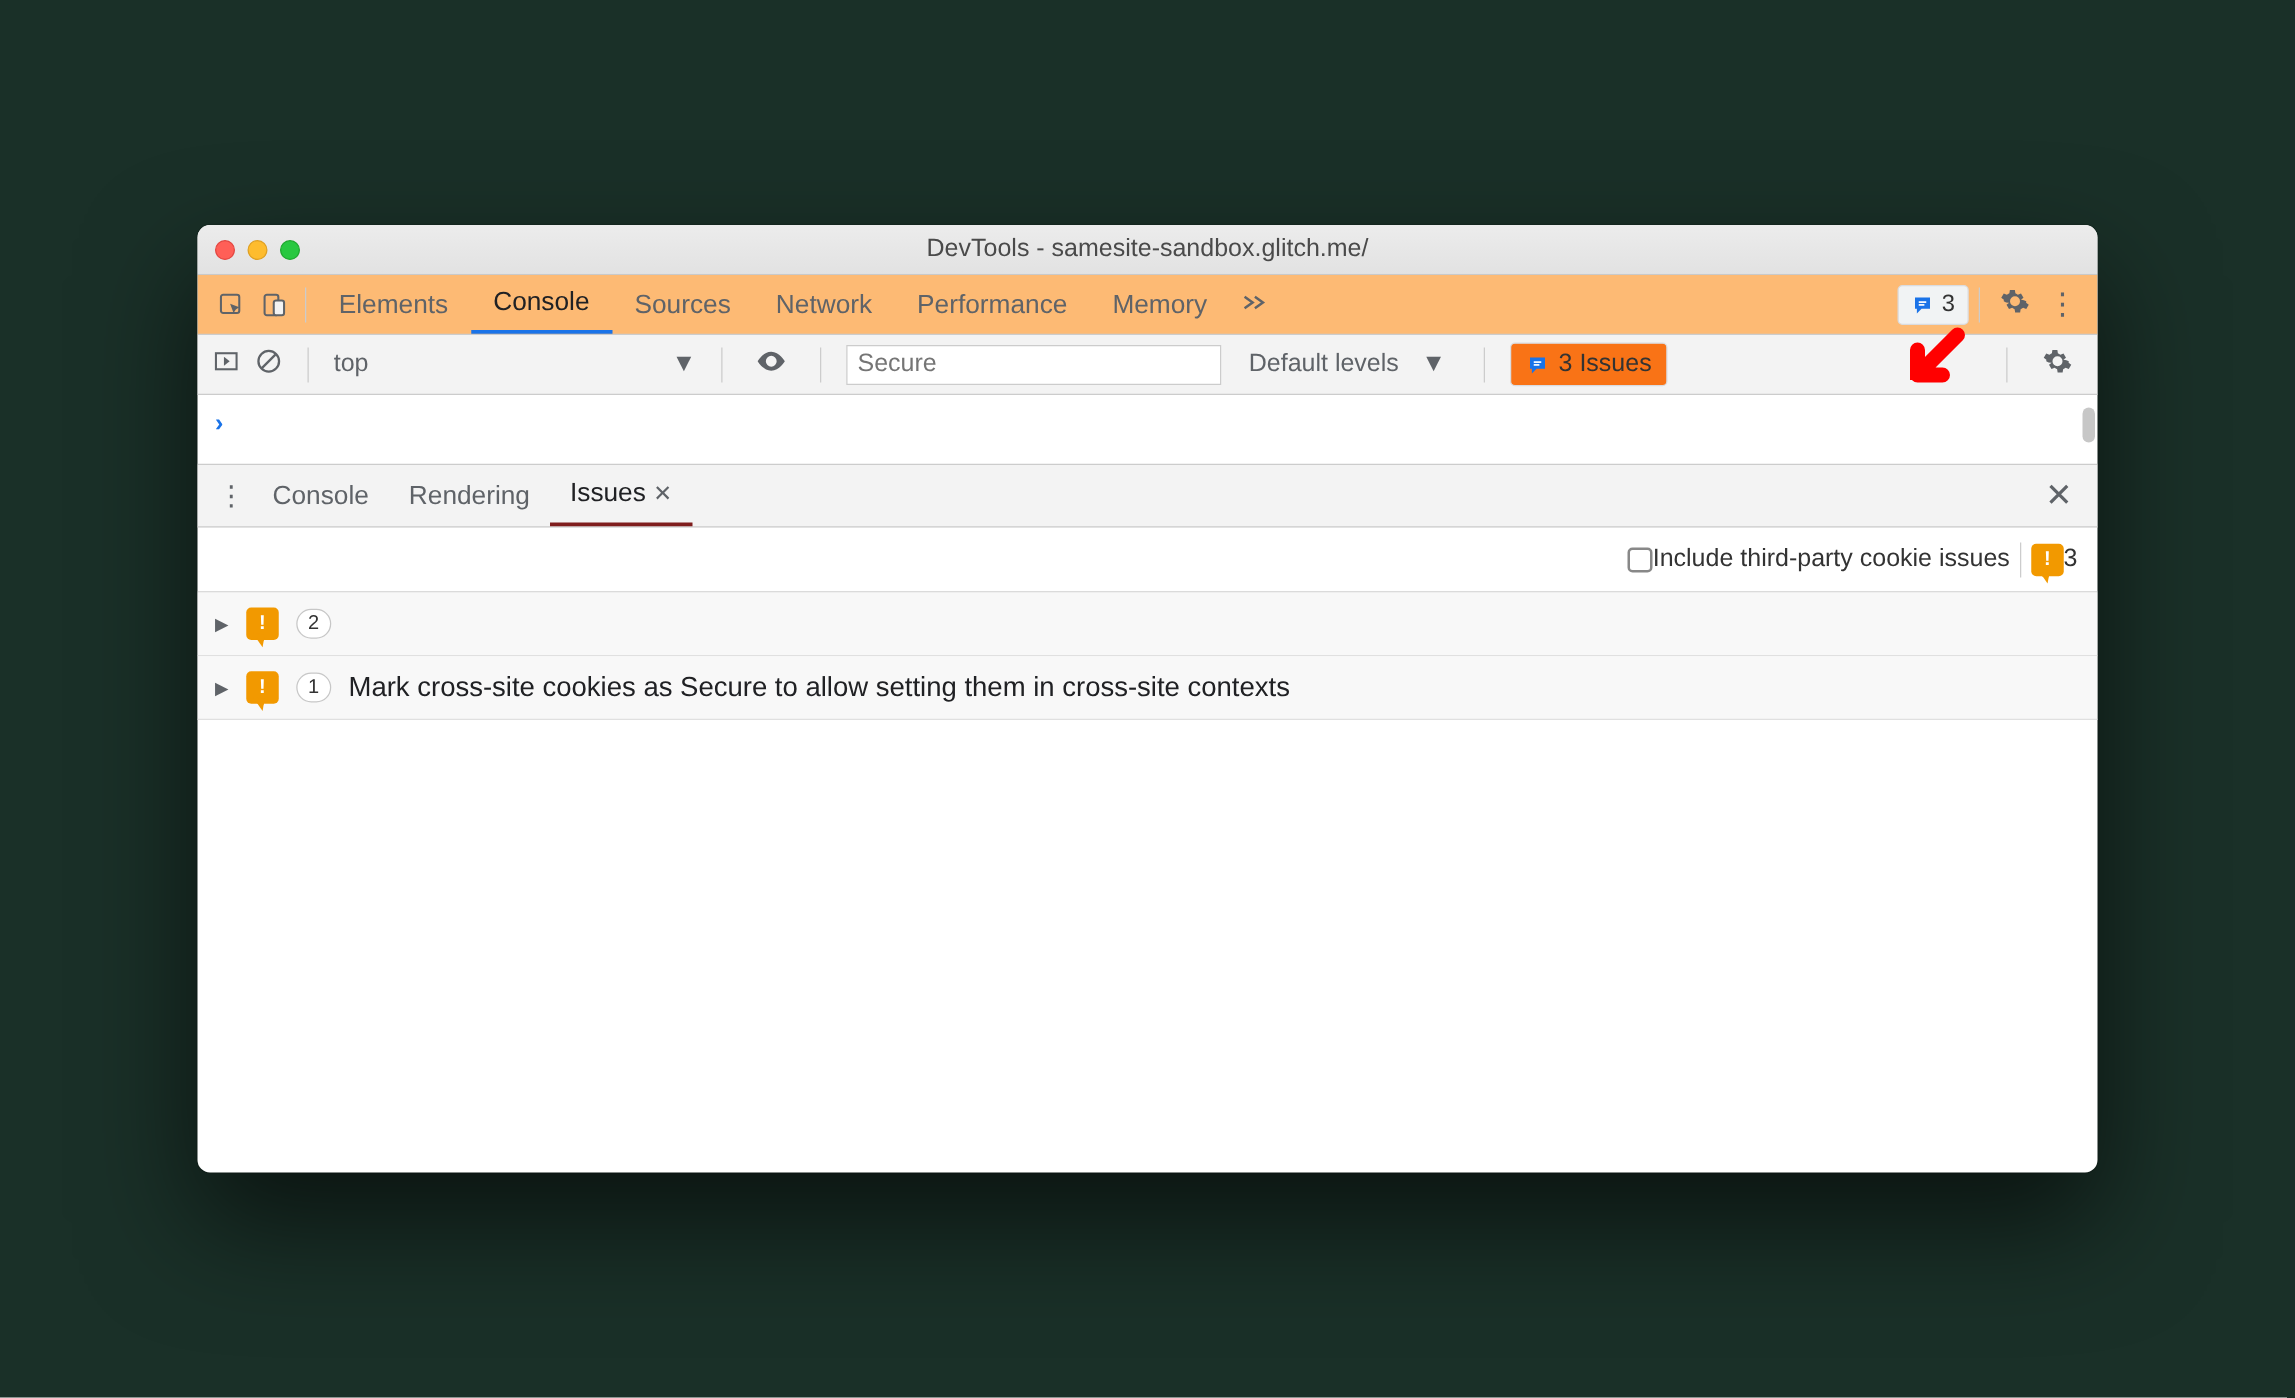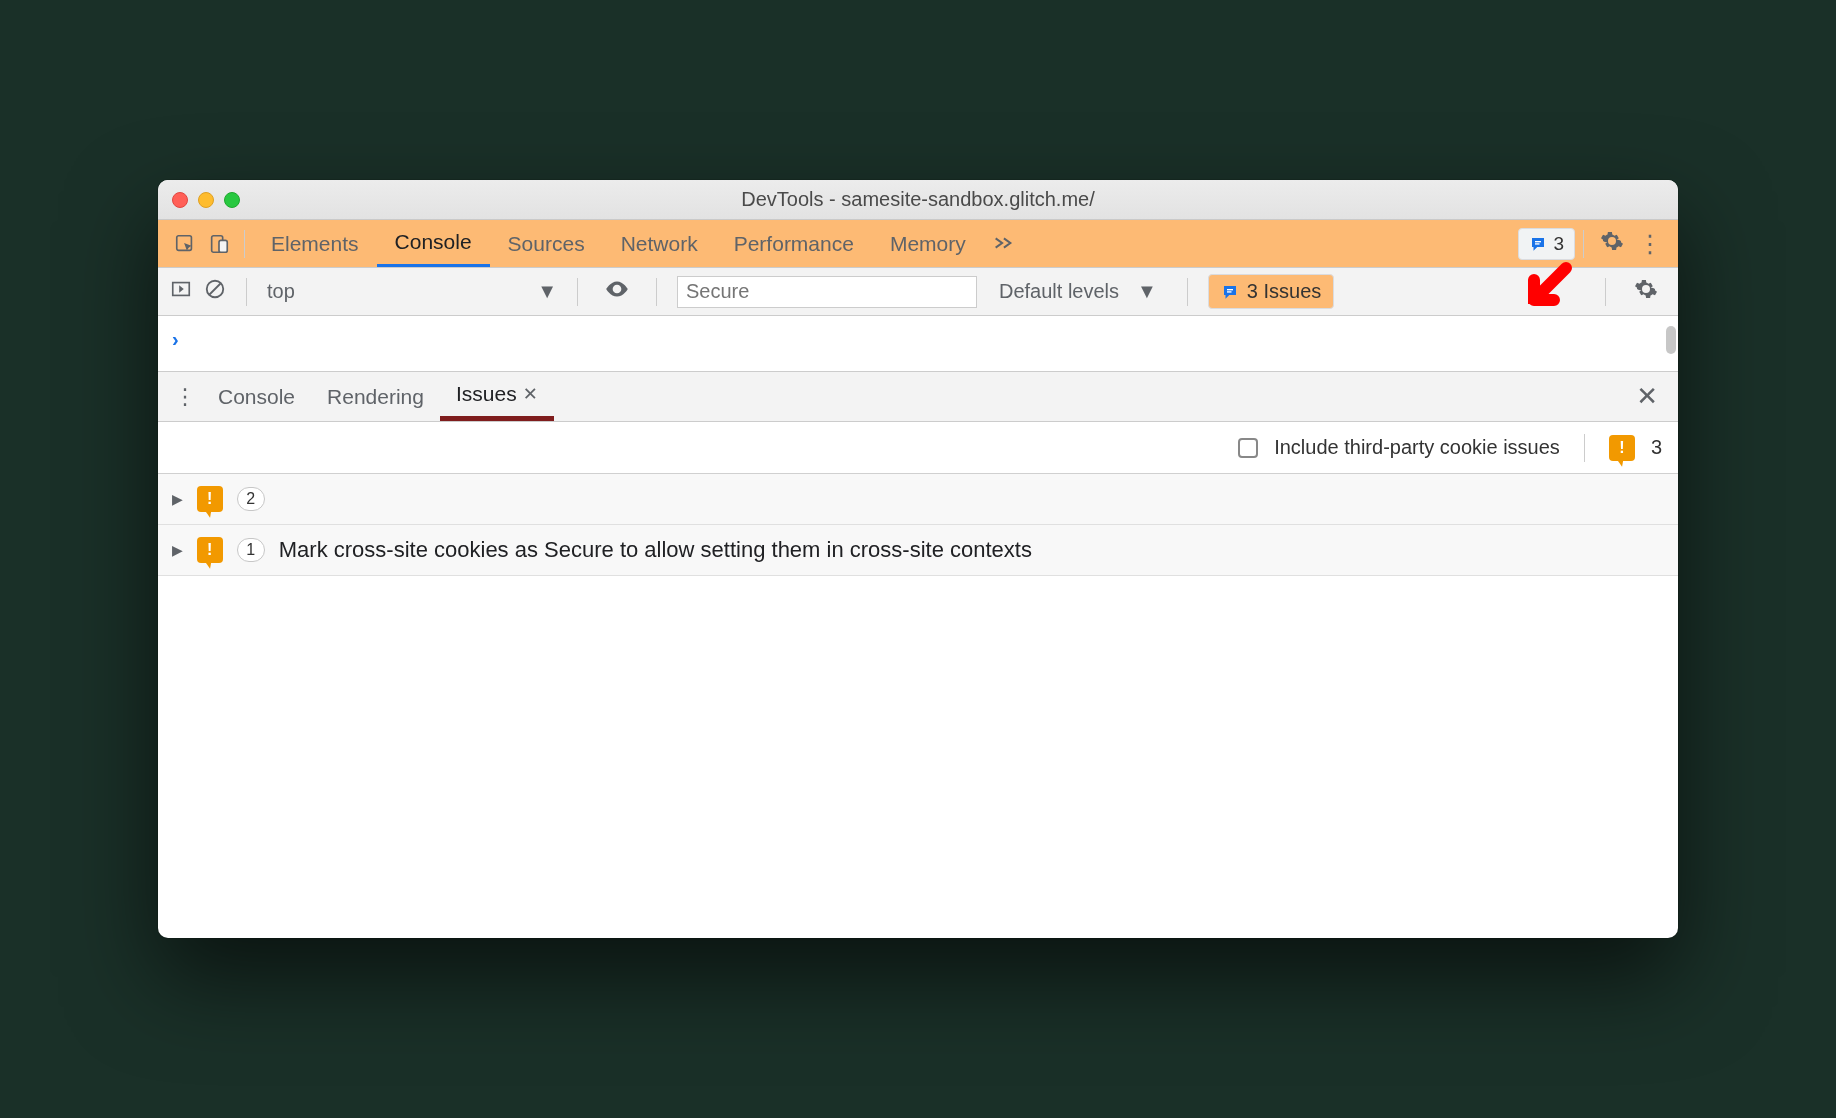--- a/index.html
+++ b/index.html
@@ -72,42 +72,42 @@
     display:flex; align-items:center; justify-content:space-between;
     width:290px; cursor:pointer;
   }
   .eye { padding:0 6px; cursor:pointer; }
   .filter-box {
     width:300px; height:32px; background:#fff; border:1px solid #ccc;
     padding:0 8px; display:flex; align-items:center; color:#757575; font-size:20px;
   }
   .levels { display:flex; align-items:center; gap:18px; cursor:pointer; padding:0 10px;}
   .issues-btn {
-    display:flex; align-items:center; gap:8px; background:#fdba74;
+    display:flex; align-items:center; gap:8px; background:#f97316;
     border:1px solid #dadce0; border-radius:4px; padding:5px 12px;
     cursor:pointer; color:#333; font-size:20px;
   }
   
   .console-input { height:56px; display:flex; align-items:flex-start; padding:12px 14px; position:relative; border-bottom:1px solid #ccc; }
   .prompt { color:#1a73e8; font-weight:bold; font-size:20px; }
   .scroll-thumb { position:absolute; right:2px; top:10px; width:10px; height:28px; background:rgba(0,0,0,0.22); border-radius:5px; }
   
   .drawer-tabs {
     height:50px; background:#f3f3f3; border-bottom:1px solid #ccc;
     display:flex; align-items:center; padding:0 10px; font-size:21px; color:#5f6368;
   }
-  .drawer-tabs .tab.active { border-bottom: 5px solid #7f1d1d; color:#202124;text-align:right; }
+  .drawer-tabs .tab.active { border-bottom: 3px solid #7f1d1d; color:#202124;text-align:right; }
   .drawer-tabs .tab { padding:0 16px; }
   .tab-close { font-size:18px; margin-left:6px; color:#5f6368;}
   .drawer-close { margin-left:auto; font-size:26px; padding:0 10px; color:#5f6368; cursor:pointer; font-weight:300;}
   
   .drawer-toolbar {
     height:52px;border-bottom:1px solid #d0d0d0;
     display:flex; justify-content:flex-end; align-items:center;
-    padding:0 16px; gap:16px; font-size:20px; color:#333;
+    padding:0 16px; gap:0; font-size:20px; color:#333;
   }
   .chk { width:20px; height:20px; border:2px solid #888; border-radius:4px; }
   .warn-badge {
     width:26px; height:26px; background:#f29900; border-radius:4px; position:relative;
     display:flex; align-items:center; justify-content:center; color:#fff; font-weight:bold; font-size:16px;
   }
   .warn-badge:after { content:""; position:absolute; bottom:-5px; left:4px;
     border:5px solid transparent; border-top-color:#f29900; border-right-color:#f29900;
     transform: rotate(10deg);
   }

